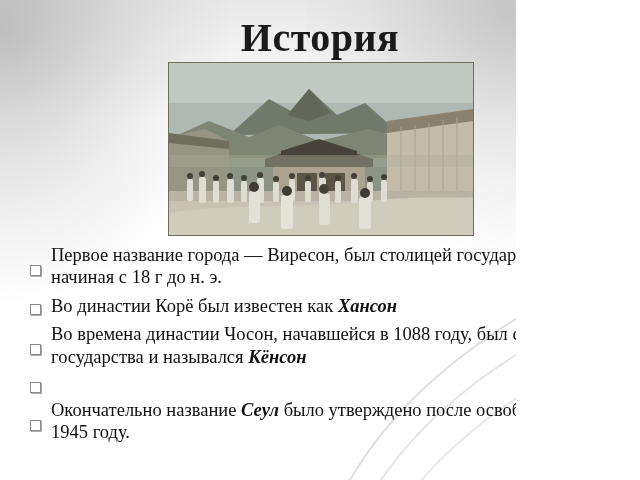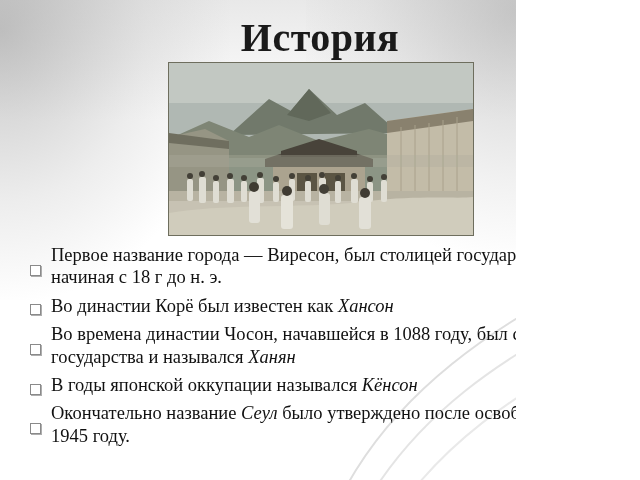--- a/index.html
+++ b/index.html
@@ -98,20 +98,21 @@
     box-shadow: 1px 1px 0 rgba(120,120,120,0.6);
   }
   .bullet-text {
     font-family: "Liberation Serif", serif;
     font-size: 18.5px;
     line-height: 1.21;
     color: #111111;
   }
   .bullet-text i {
     font-style: italic;
+    font-weight: bold;
   }
 </style>
 </head>
 <body>
 
 <div class="slide">
 
   <div class="bg-wash-top"></div>
   <div class="bg-wash-left"></div>
   <div class="bg-wash-right"></div>
@@ -214,25 +215,24 @@
     <div class="bullet-row">
       <span class="bullet-marker"></span>
       <span class="bullet-text"><span>Первое название города — Виресон, был столицей государства Пэкче начиная с 18 г до н. э.</span></span>
     </div>
     <div class="bullet-row">
       <span class="bullet-marker"></span>
       <span class="bullet-text"><span>Во династии Корё был известен как </span><i>Хансон</i></span>
     </div>
     <div class="bullet-row">
       <span class="bullet-marker"></span>
-      <span class="bullet-text"><span>Во времена династии Чосон, начавшейся в 1088 году, был столицей государства и назывался </span><i>Ханян</i></span>
-    </div>
-    <div class="bullet-row">
-      <span class="bullet-marker"></span>
-      <span class="bullet-text"><span>В годы японской оккупации назывался </span><i>Кёнсон</i></span>
+      <span class="bullet-text"><span>Во времена династии Чосон, начавшейся в 1088 году, был столицей государства и назывался </span><i>Кёнсон</i></span>
+    </div>
+    <div class="bullet-row">
+      <span class="bullet-marker"></span>
     </div>
     <div class="bullet-row">
       <span class="bullet-marker"></span>
       <span class="bullet-text"><span>Окончательно название </span><i>Сеул</i><span> было утверждено после освобождения в 1945 году.</span></span>
     </div>
   </div>
 
 </div>
 
 </body></html>

